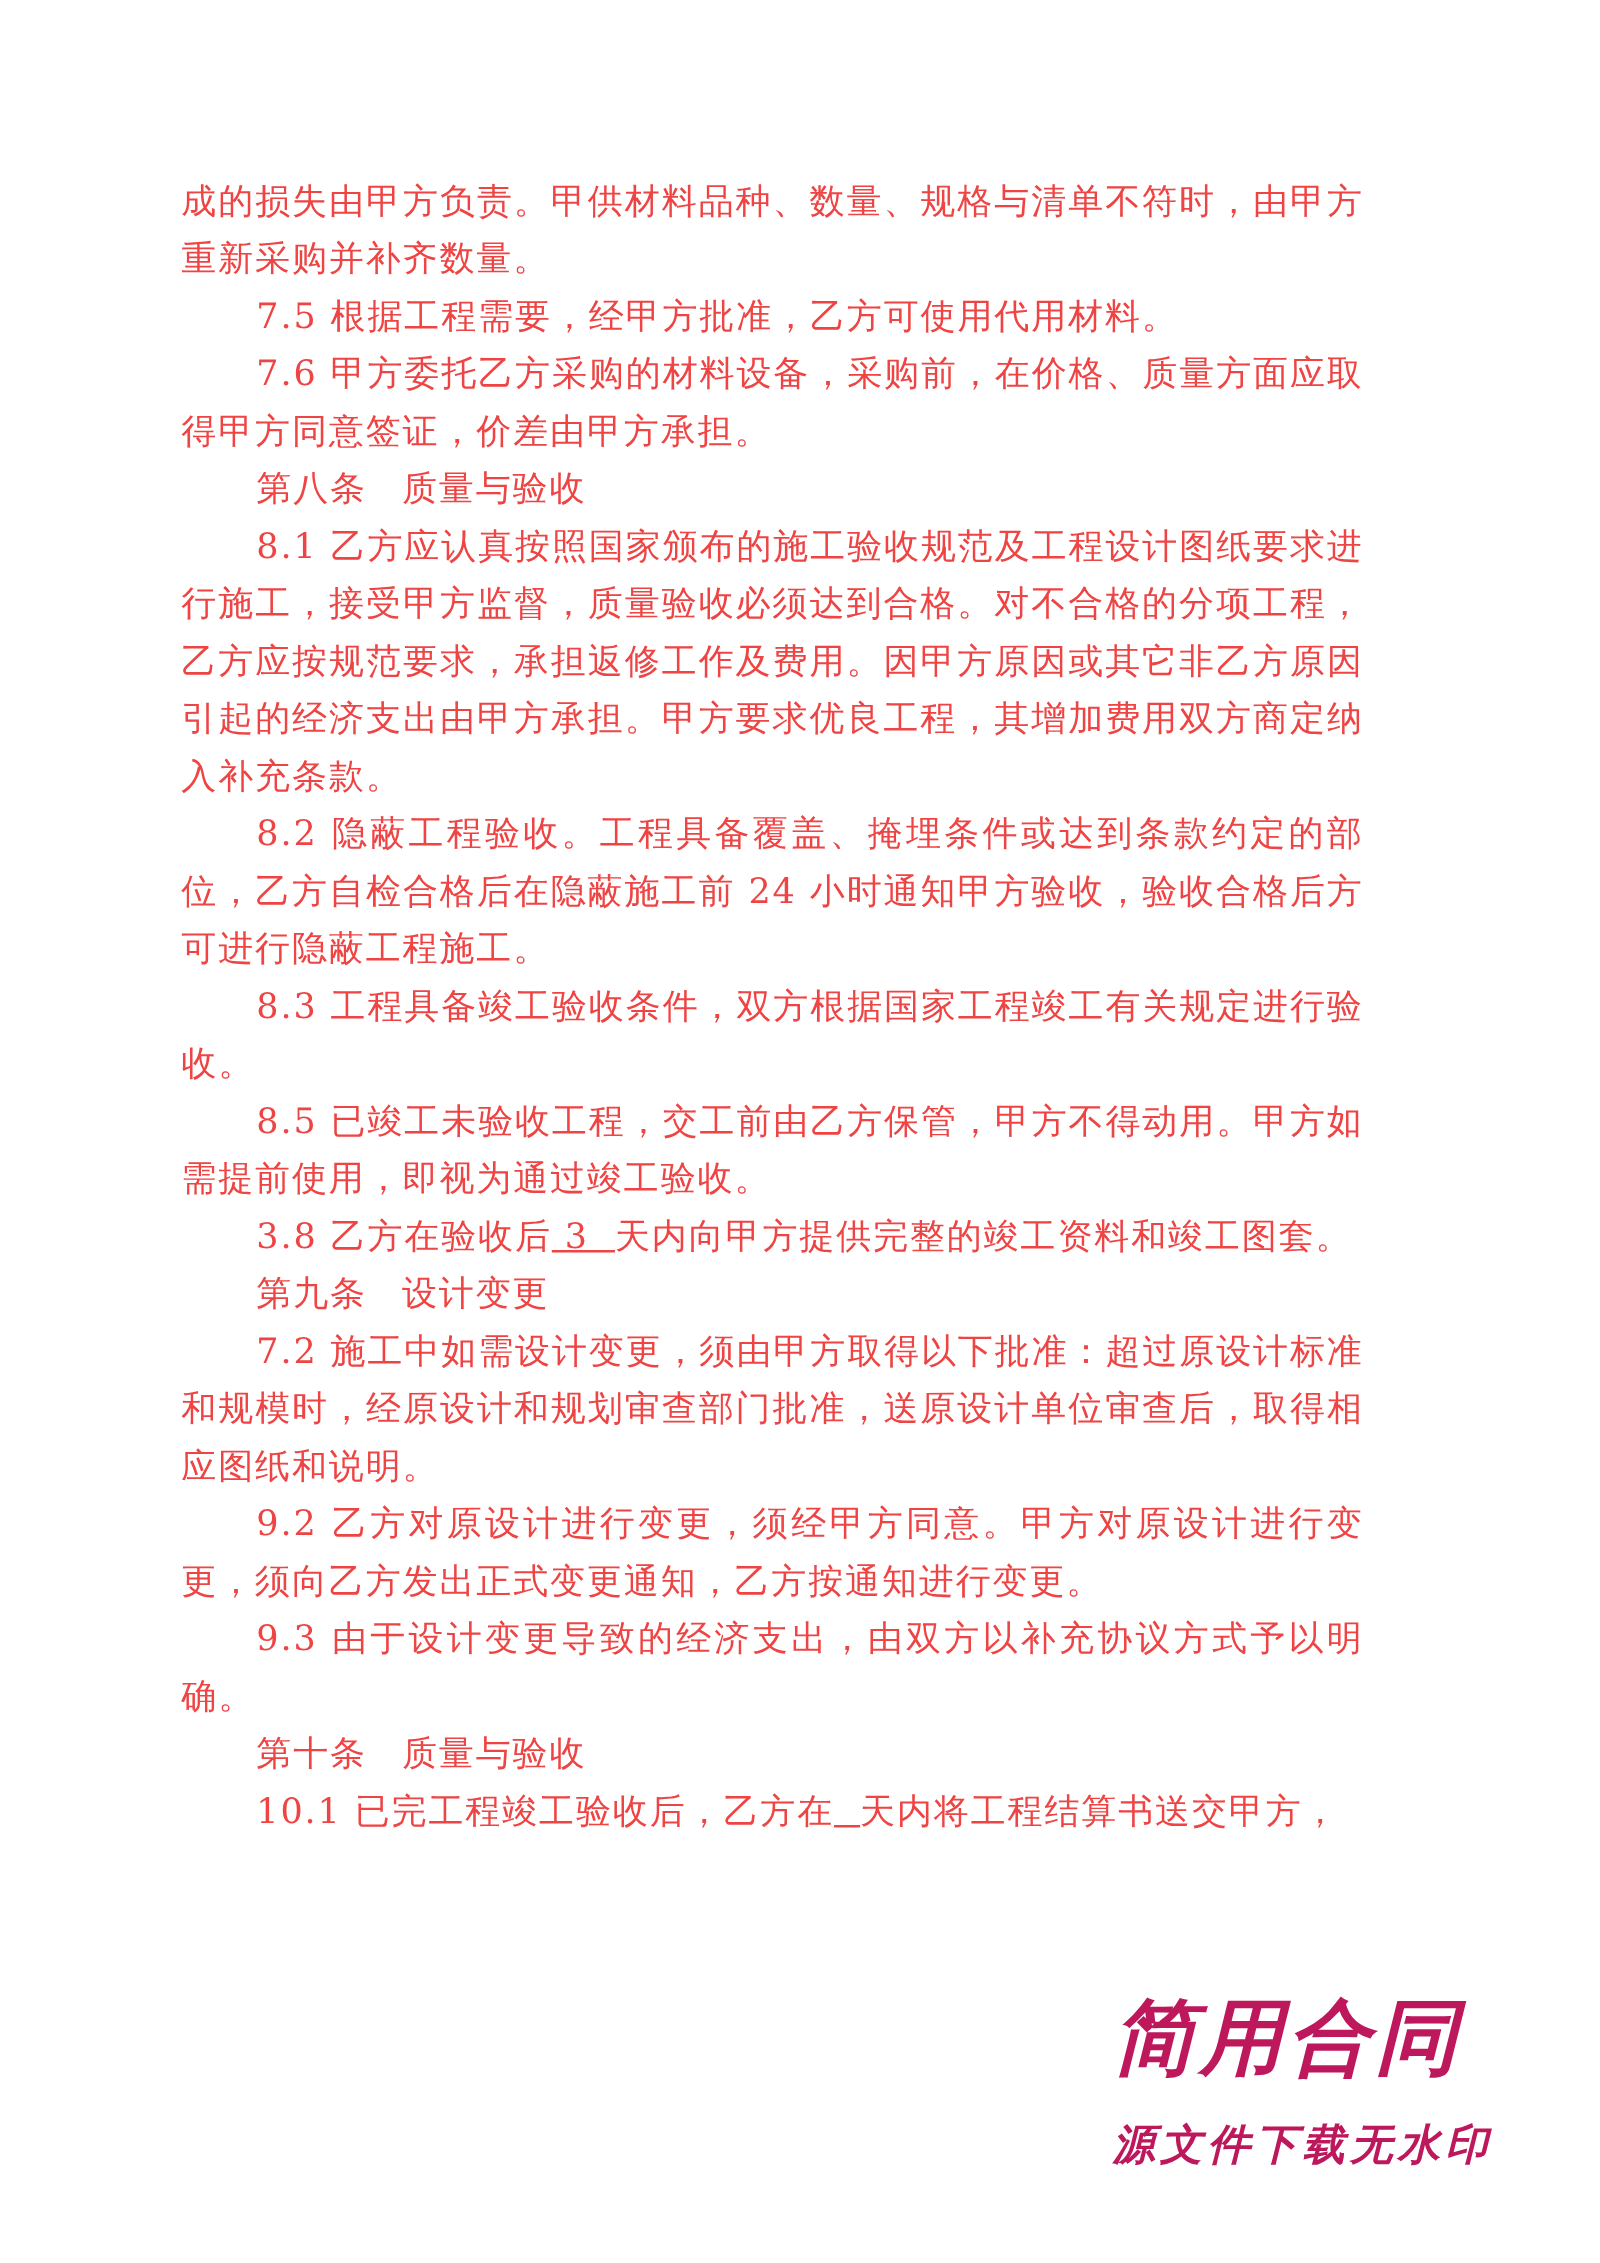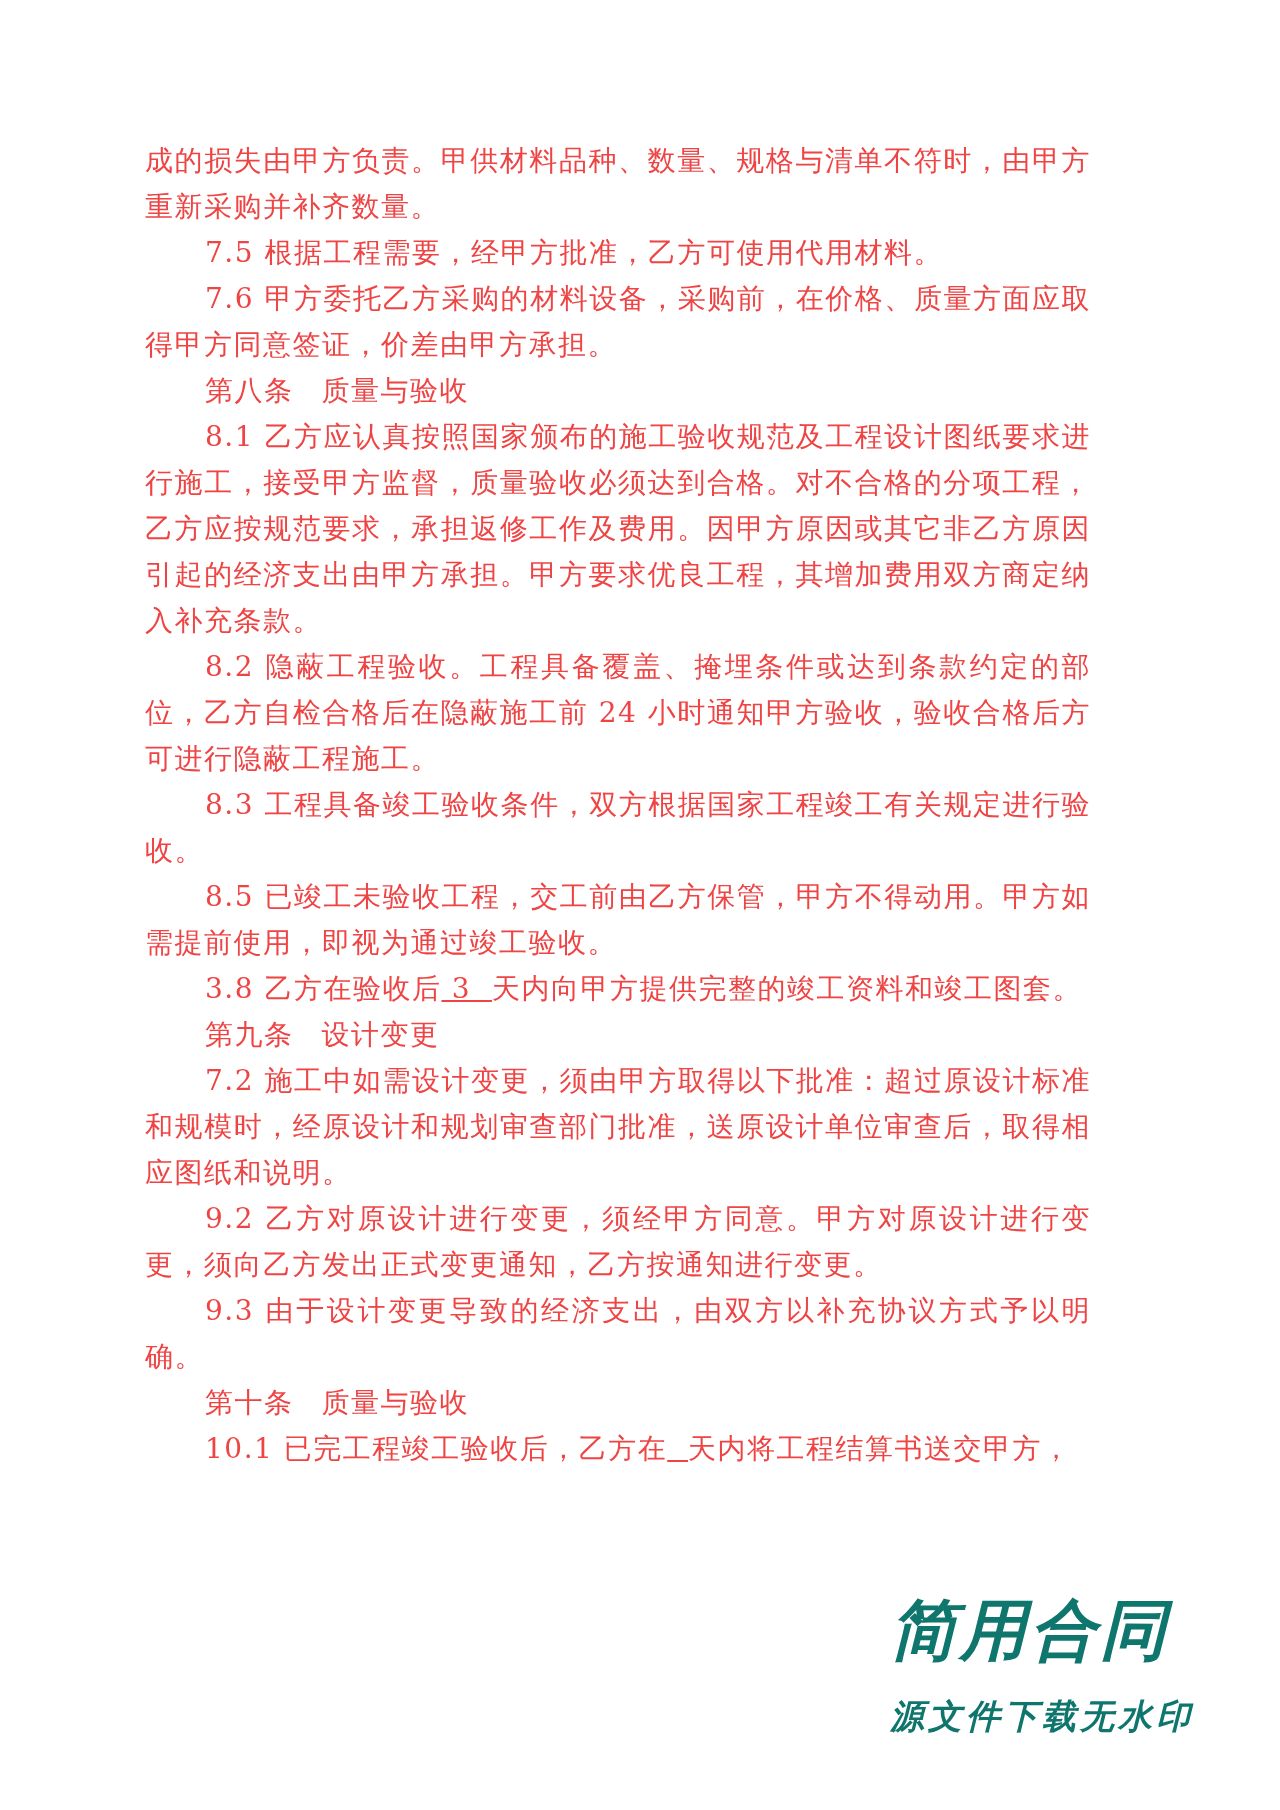--- a/index.html
+++ b/index.html
@@ -7,21 +7,21 @@
   .page {
     position: absolute; left: 145px; top: 138px; width: 946px;
     font-family: "DejaVu Serif", "Liberation Serif", serif;
     font-size: 28px; color: #ef4444; line-height: 46px;
   }
   .p { text-align: justify; text-align-last: left; margin: 0; letter-spacing: 1.5px; }
   .indent { text-indent: 60px; }
   .heading { text-indent: 60px; margin: 0; letter-spacing: 1.5px; }
   .heading .gap { display: inline-block; width: 28px; }
   .blank { text-decoration: underline; white-space: pre; }
-  .watermark { position: absolute; left: 890px; top: 1592px; width: 310px; color: #0f766e; font-family: "DejaVu Sans", sans-serif; font-weight: bold; pointer-events: none; }
+  .watermark { position: absolute; left: 890px; top: 1592px; width: 310px; color: #be185d; font-family: "DejaVu Sans", sans-serif; font-weight: bold; pointer-events: none; }
   .wm-top { font-size: 66px; line-height: 78px; letter-spacing: 4px; font-style: italic; }
   .wm-bottom { font-size: 34px; line-height: 44px; letter-spacing: 4px; font-style: italic; margin-top: 24px; }
 </style>
 </head>
 <body>
 
 <div class="page">
   <p class="p">成的损失由甲方负责。甲供材料品种、数量、规格与清单不符时，由甲方重新采购并补齐数量。</p>
   <p class="p indent">7.5 根据工程需要，经甲方批准，乙方可使用代用材料。</p>
   <p class="p indent">7.6 甲方委托乙方采购的材料设备，采购前，在价格、质量方面应取得甲方同意签证，价差由甲方承担。</p>

